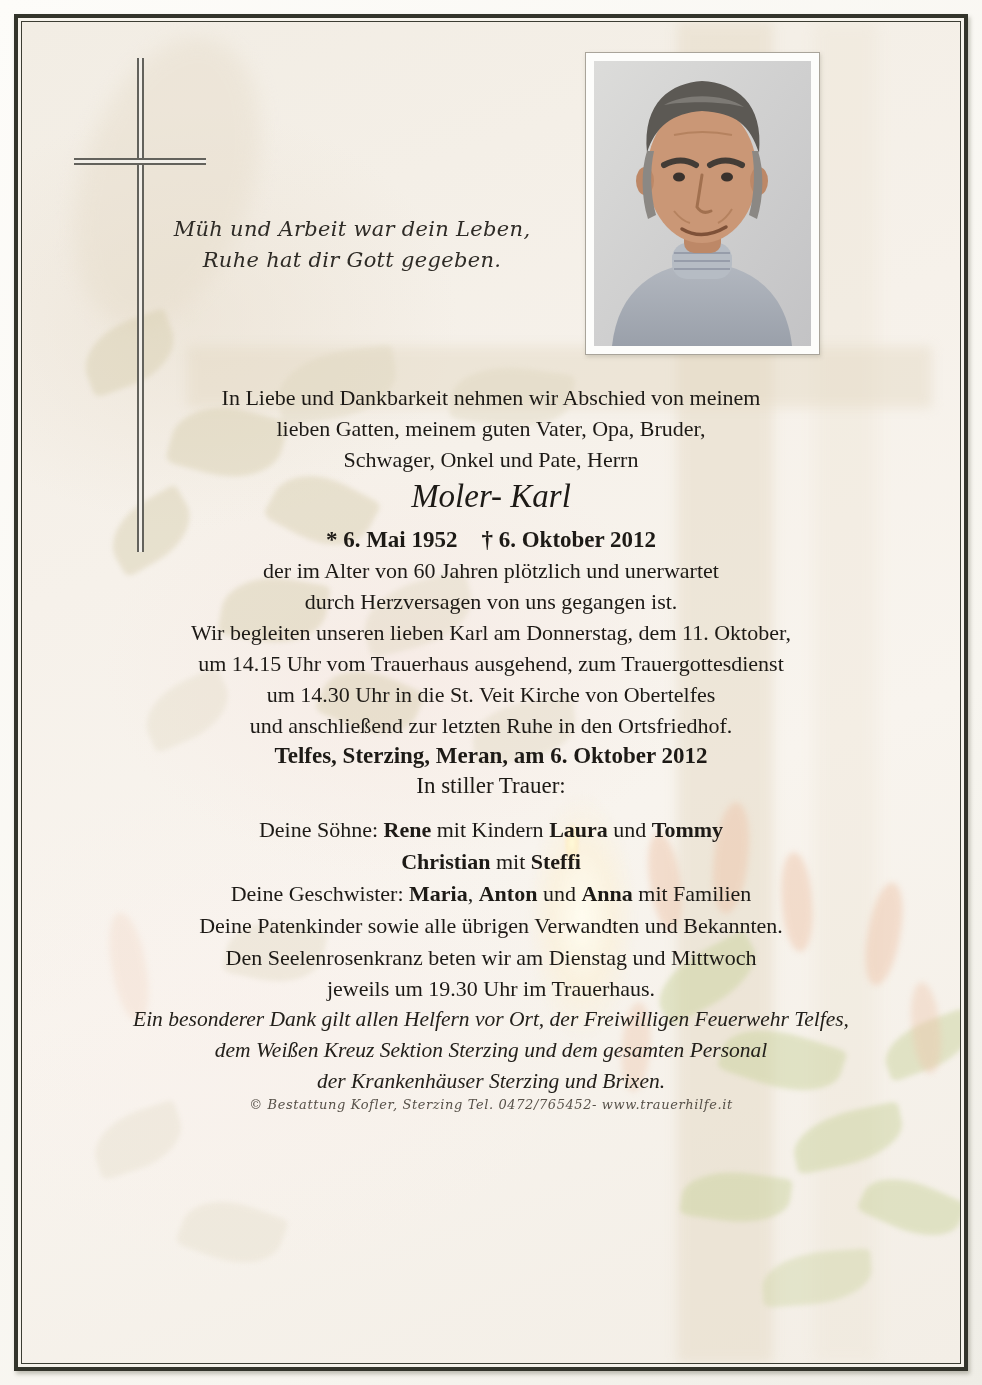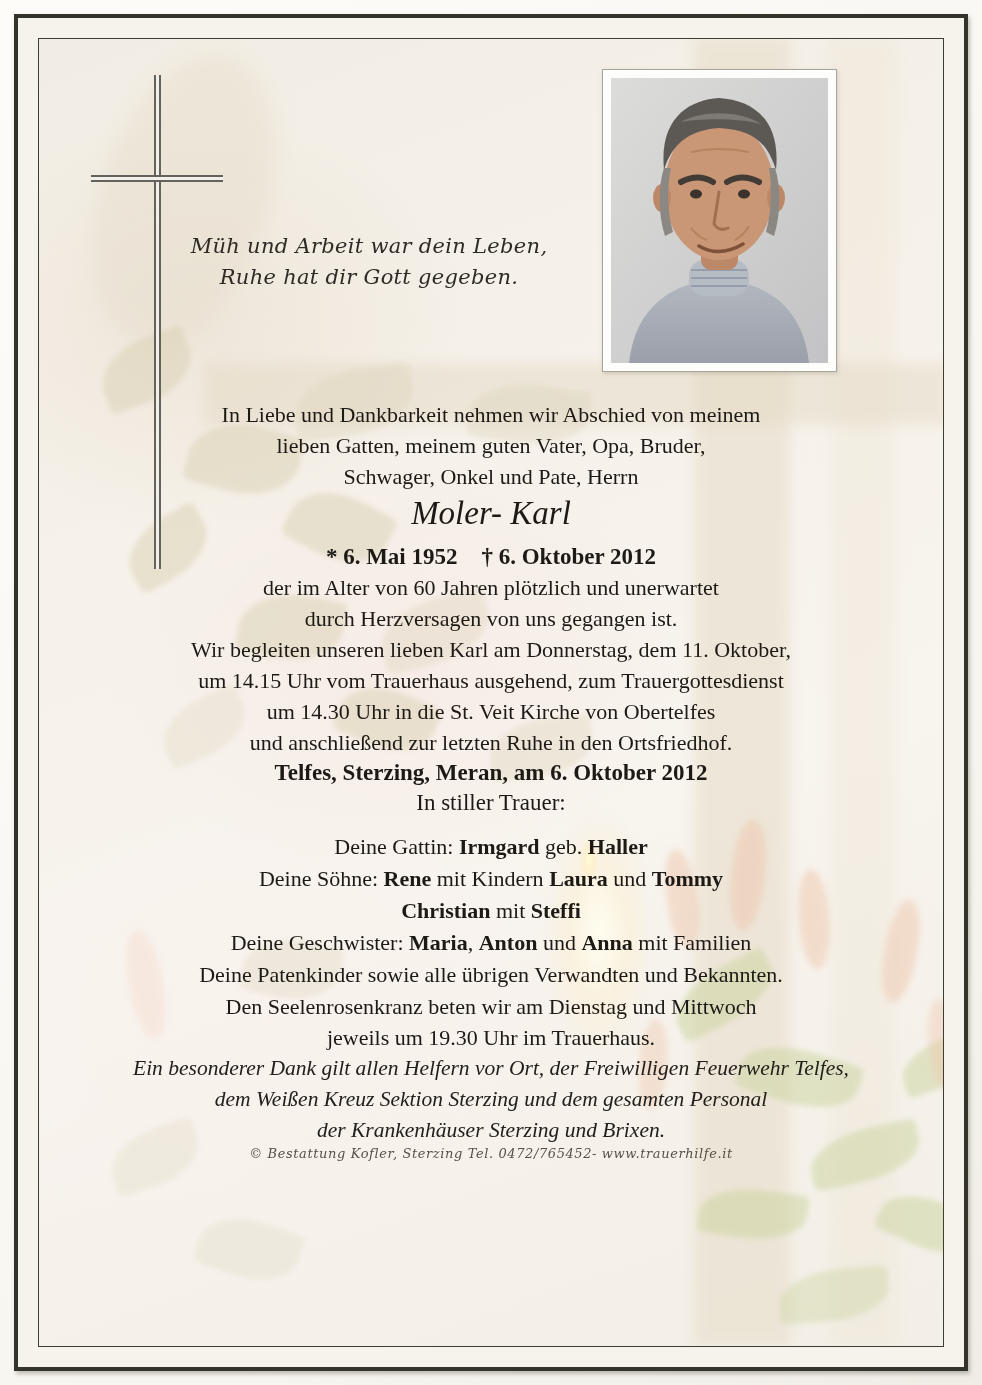--- a/index.html
+++ b/index.html
@@ -14,21 +14,21 @@
   .page{
     position:absolute;inset:0;
     background:linear-gradient(135deg,#fdfcf9 0%,#f7f5ef 70%,#efede6 100%);
     padding:14px;
     box-sizing:border-box;
   }
   .frame{
     width:100%;height:100%;
     box-sizing:border-box;
     border:4px solid #33342b;
-    padding:20px;
+    padding:3px;
     box-shadow:2px 3px 4px rgba(90,88,70,.35);
     background:#f6f3ec;
   }
   .frame-inner{
     width:100%;height:100%;
     box-sizing:border-box;
     border:1.5px solid #3c3d33;
     position:relative;
     overflow:hidden;
     background:
@@ -232,21 +232,20 @@
         </div>
         <p class="body-text age">der im Alter von 60 Jahren plötzlich und unerwartet
 durch Herzversagen von uns gegangen ist.</p>
         <p class="body-text funeral">Wir begleiten unseren lieben Karl am Donnerstag, dem 11. Oktober,
 um 14.15 Uhr vom Trauerhaus ausgehend, zum Trauergottesdienst
 um 14.30 Uhr in die St. Veit Kirche von Obertelfes
 und anschließend zur letzten Ruhe in den Ortsfriedhof.</p>
         <p class="place-date">Telfes, Sterzing, Meran, am 6. Oktober 2012</p>
         <p class="mourning-header">In stiller Trauer:</p>
         <div class="family">
-          <div><span>Deine Gattin: </span><span class="b">Irmgard</span><span> geb. </span><span class="b">Haller</span></div>
           <div><span>Deine Söhne: </span><span class="b">Rene</span><span> mit Kindern </span><span class="b">Laura</span><span> und </span><span class="b">Tommy</span></div>
           <div><span class="b">Christian</span><span> mit </span><span class="b">Steffi</span></div>
           <div><span>Deine Geschwister: </span><span class="b">Maria</span><span>, </span><span class="b">Anton</span><span> und </span><span class="b">Anna</span><span> mit Familien</span></div>
           <div><span>Deine Patenkinder sowie alle übrigen Verwandten und Bekannten.</span></div>
         </div>
         <p class="body-text rosary">Den Seelenrosenkranz beten wir am Dienstag und Mittwoch
 jeweils um 19.30 Uhr im Trauerhaus.</p>
         <p class="thanks">Ein besonderer Dank gilt allen Helfern vor Ort, der Freiwilligen Feuerwehr Telfes,
 dem Weißen Kreuz Sektion Sterzing und dem gesamten Personal
 der Krankenhäuser Sterzing und Brixen.</p>

